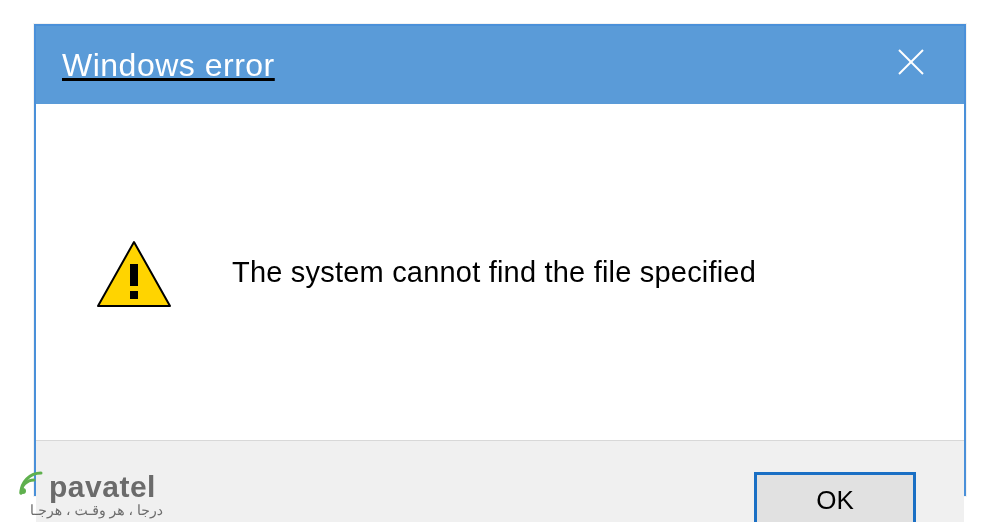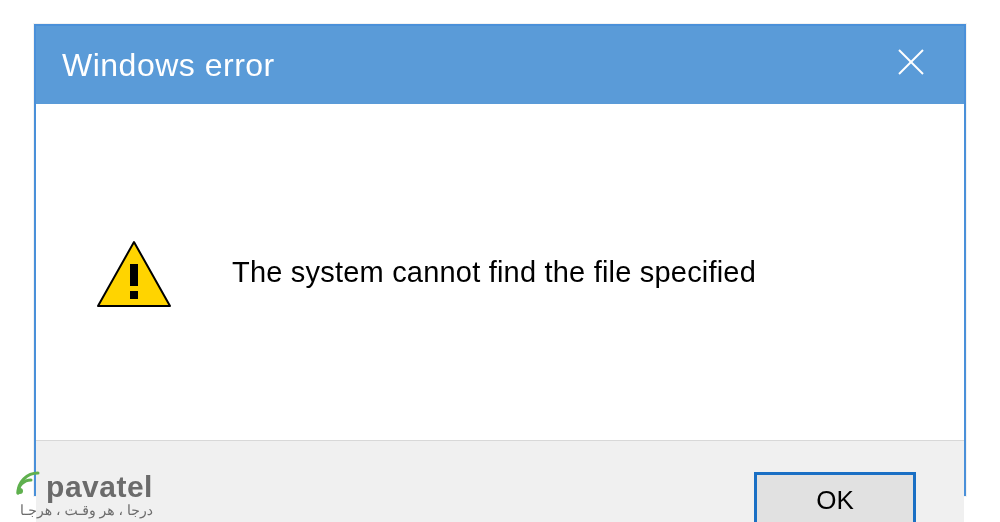--- a/index.html
+++ b/index.html
@@ -25,20 +25,21 @@
       background: #ffffff;
       box-shadow: 0 0 0 1px rgba(0,0,0,0.05);
     }
     .titlebar {
       height: 78px;
       background: #5a9bd8;
       display: flex;
       align-items: center;
       justify-content: space-between;
       padding: 0 30px 0 26px;
+      text-decoration: underline;
     }
     .title-text {
       color: #ffffff;
       font-size: 32px;
       font-weight: 400;
       letter-spacing: 0.5px;
     }
     .close-btn {
       color: #ffffff;
       font-size: 36px;
@@ -81,25 +82,25 @@
       height: 58px;
       background: #e1e1e1;
       border: 3px solid #1a6fc4;
       color: #000000;
       font-size: 26px;
       font-family: inherit;
       cursor: pointer;
     }
     .watermark {
       position: absolute;
-      left: 0;
+      left: 10px;
       bottom: 4px;
       display: flex;
       flex-direction: column;
-      align-items: flex-end;
+      align-items: center;
     }
     .watermark-logo {
       display: flex;
       align-items: baseline;
       gap: 2px;
     }
     .watermark-icon {
       color: #5fb04e;
       font-size: 28px;
       margin-right: 2px;

